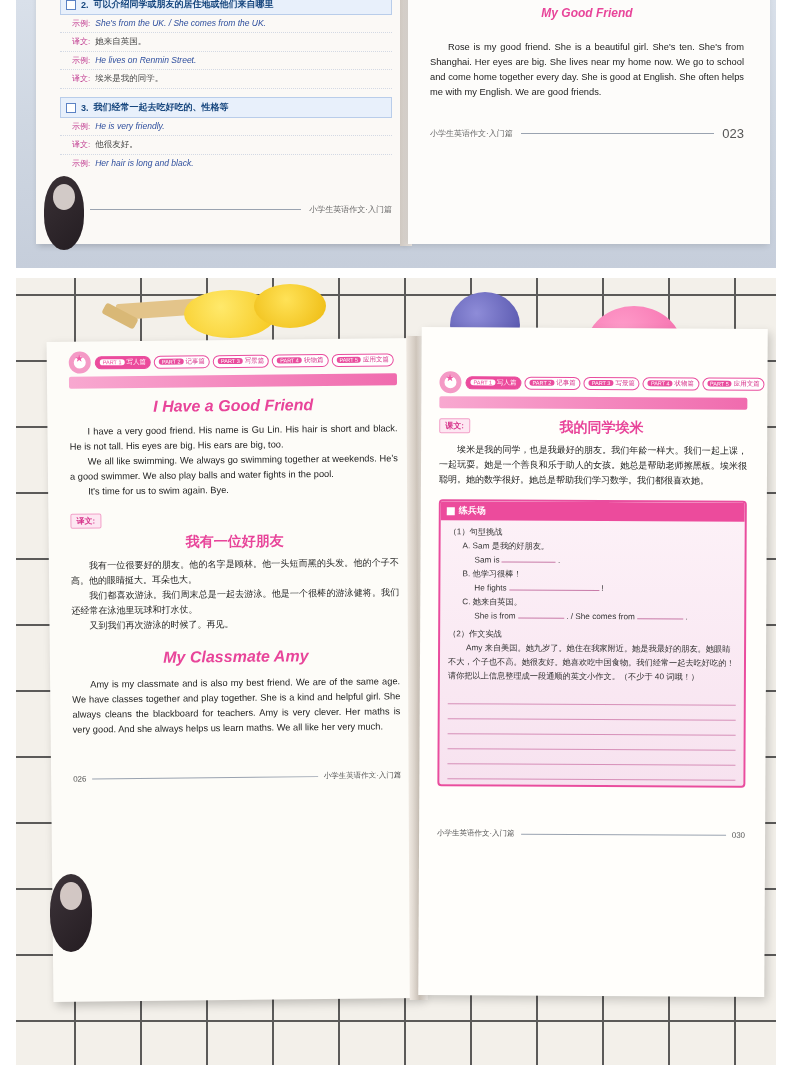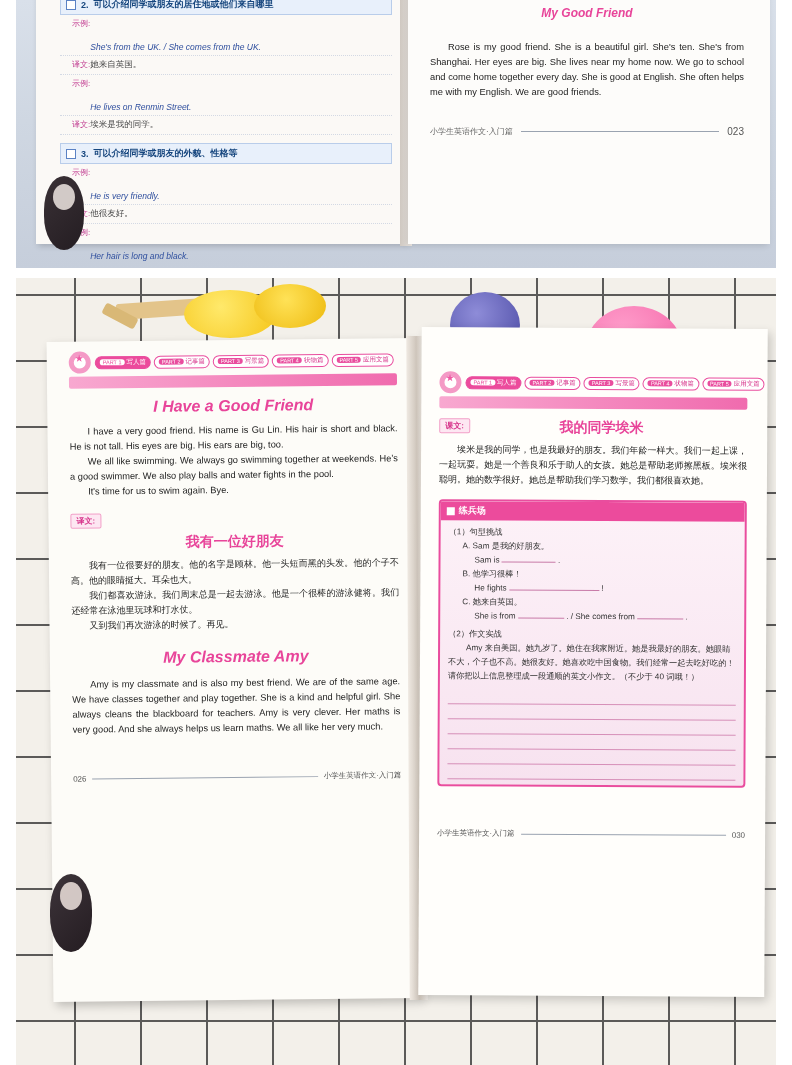--- a/index.html
+++ b/index.html
@@ -18,26 +18,26 @@
   .p1-gutter{position:absolute;left:384px;top:-16px;width:12px;height:262px;
              background:linear-gradient(90deg,#cfc8c1,#f3eee9);}
   .thumb1{position:absolute;left:28px;top:176px;width:40px;height:74px;border-radius:20px/34px;
           background:linear-gradient(135deg,#3a3136,#241d22);}
   .thumb1:after{content:"";position:absolute;left:9px;top:8px;width:22px;height:26px;border-radius:50%;
           background:#efe6e2;opacity:.85;}
 
   .item-head{display:flex;align-items:center;gap:5px;font-size:9px;color:#16467e;font-weight:bold;
              background:#e8f0fb;border:1px solid #b9cdea;padding:3px 5px;}
   .chk{width:8px;height:8px;border:1px solid #5b82c4;background:#fff;display:inline-block;flex:none;}
-  .ex-row{display:flex;font-size:8.5px;padding:3px 5px 3px 12px;border-bottom:1px dotted #d3d9e4;}
+  .ex-row{display:flex;gap:5px;font-size:8.5px;padding:3px 5px 3px 12px;border-bottom:1px dotted #d3d9e4;}
   .ex-tag{color:#c0398f;flex:none;font-size:8px;}
-  .ex-en{color:#2f4f9e;font-style:italic;margin-top:24px;}
+  .ex-en{color:#2f4f9e;font-style:italic;}
   .ex-cn{color:#4a4a4a;}
 
-  .pg-num{font-size:10px;color:#555;}
+  .pg-num{font-size:13px;color:#555;}
   .foot-line{height:1px;background:#9aa3b0;}
 
   .title-pink{color:#e8459a;font-size:12px;font-weight:bold;text-align:center;font-style:italic;}
   .body-en{font-size:9.3px;line-height:15px;color:#222;text-align:justify;}
 
   
   .photo2{position:absolute;left:16px;top:278px;width:760px;height:787px;
           background:#f2efe9;overflow:hidden;}
   .grid-bg{position:absolute;inset:0;
      background-image:linear-gradient(#2e2e2e 2px,transparent 2px),linear-gradient(90deg,#2e2e2e 2px,transparent 2px);
@@ -119,21 +119,21 @@
           <div class="ex-row">
             <span class="ex-tag">译文:</span>
             <span class="ex-cn">埃米是我的同学。</span>
           </div>
         </div>
 
         <div>
           <div class="item-head">
             <span class="chk"></span>
             <span>3.</span>
-            <span>可以介绍同学或朋友的外貌、性格等</span>
+            <span>我们经常一起去吃好吃的、性格等</span>
           </div>
           <div class="ex-row">
             <span class="ex-tag">示例:</span>
             <span class="ex-en">He is very friendly.</span>
           </div>
           <div class="ex-row">
             <span class="ex-tag">译文:</span>
             <span class="ex-cn">他很友好。</span>
           </div>
           <div class="ex-row" style="border-bottom:none;">

